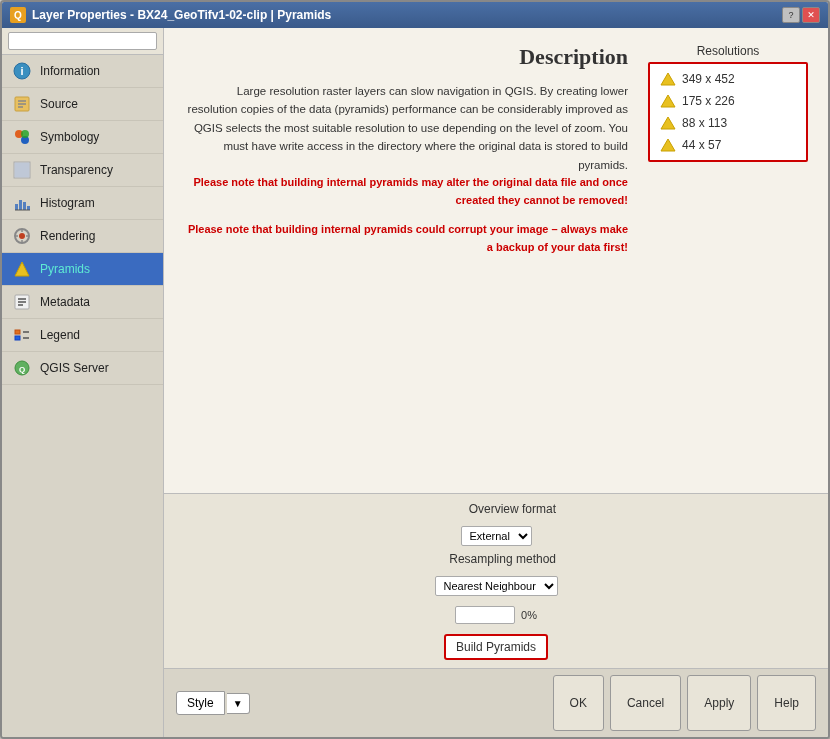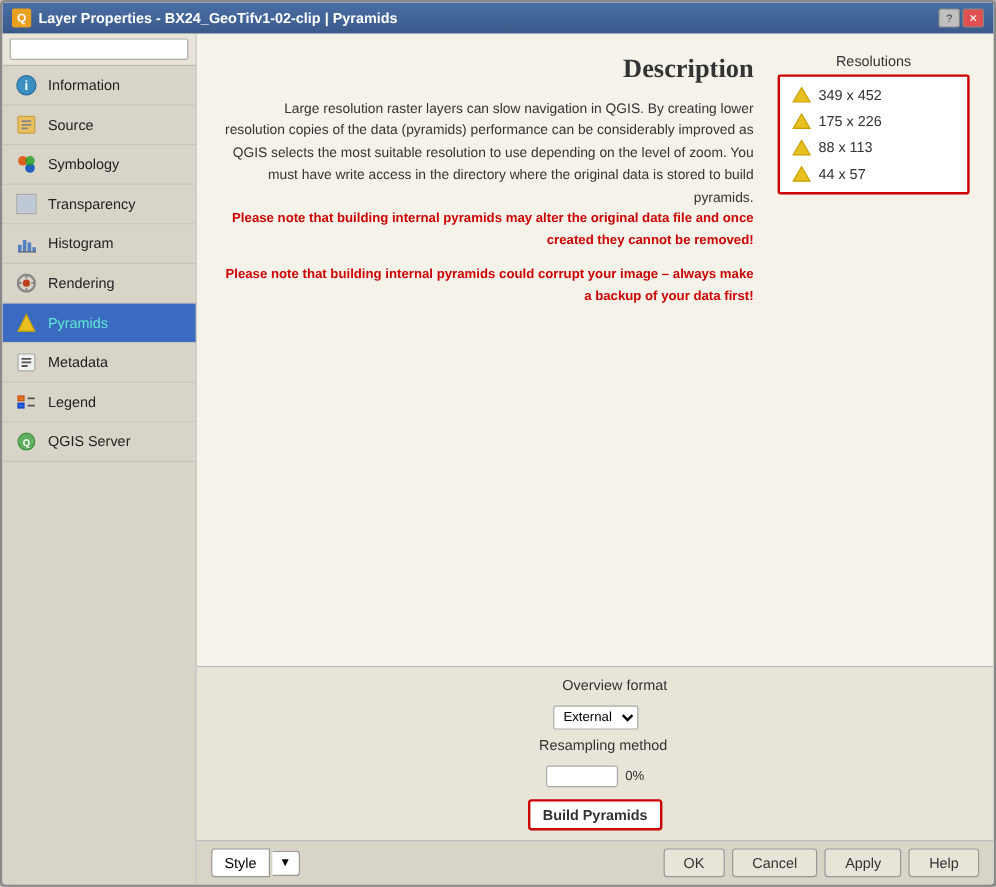--- a/index.html
+++ b/index.html
@@ -263,21 +263,21 @@
       color: #333;
     }
 
     .build-pyramids-btn {
       padding: 4px 10px;
       background: white;
       border: 2px solid #cc0000;
       border-radius: 3px;
       font-size: 12px;
       cursor: pointer;
-      font-weight: bold;
+      font-weight: normal;
       color: #333;
     }
 
     
     .footer {
       background: #d8d4c8;
       border-top: 1px solid #bbb;
       padding: 6px 12px;
       display: flex;
       align-items: center;
@@ -308,21 +308,21 @@
       font-size: 10px;
       cursor: pointer;
     }
 
     .footer-right {
       display: flex;
       gap: 6px;
     }
 
     .footer-btn {
-      padding: 4px 16px;
+      padding: 20px 16px;
       background: #e8e4d8;
       border: 1px solid #999;
       border-radius: 3px;
       font-size: 12px;
       cursor: pointer;
       color: #333;
     }
 
     .footer-btn.ok {
       background: #e8e4d8;
@@ -516,20 +516,28 @@
       <div class="bottom-controls">
         <div class="form-row">
           <span class="form-label">Overview format</span>
           <select class="form-select">
             <option>External</option>
             <option>Internal</option>
           </select>
         </div>
         <div class="form-row">
           <span class="form-label">Resampling method</span>
+          <select class="form-select">
+            <option>Nearest Neighbour</option>
+            <option>Average</option>
+            <option>Gauss</option>
+            <option>Cubic</option>
+            <option>Mode</option>
+            <option>None</option>
+          </select>
           <div class="progress-area">
             <div class="progress-bar-container"></div>
             <span class="progress-pct">0%</span>
           </div>
           <button class="build-pyramids-btn">Build Pyramids</button>
         </div>
       </div>
 
       <div class="footer">
         <div class="footer-left">

